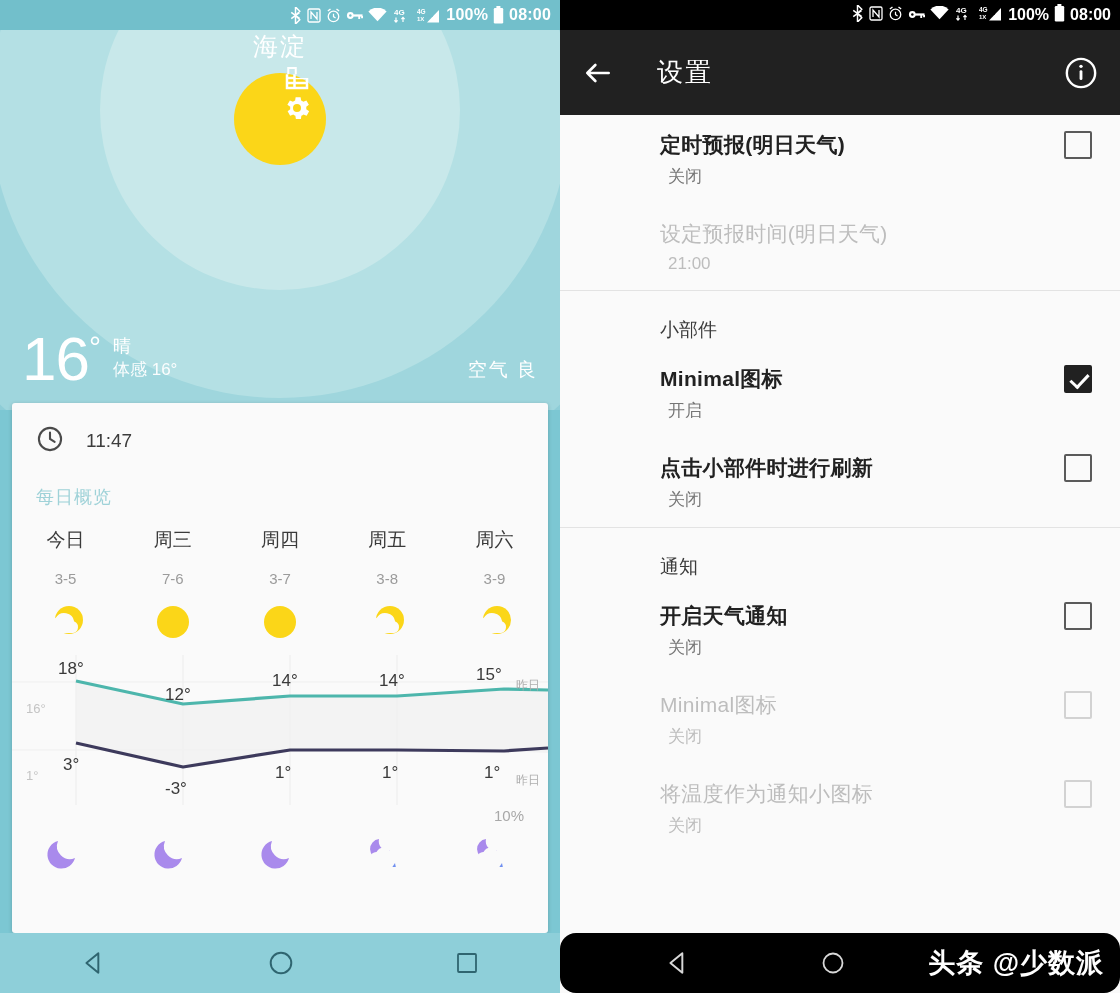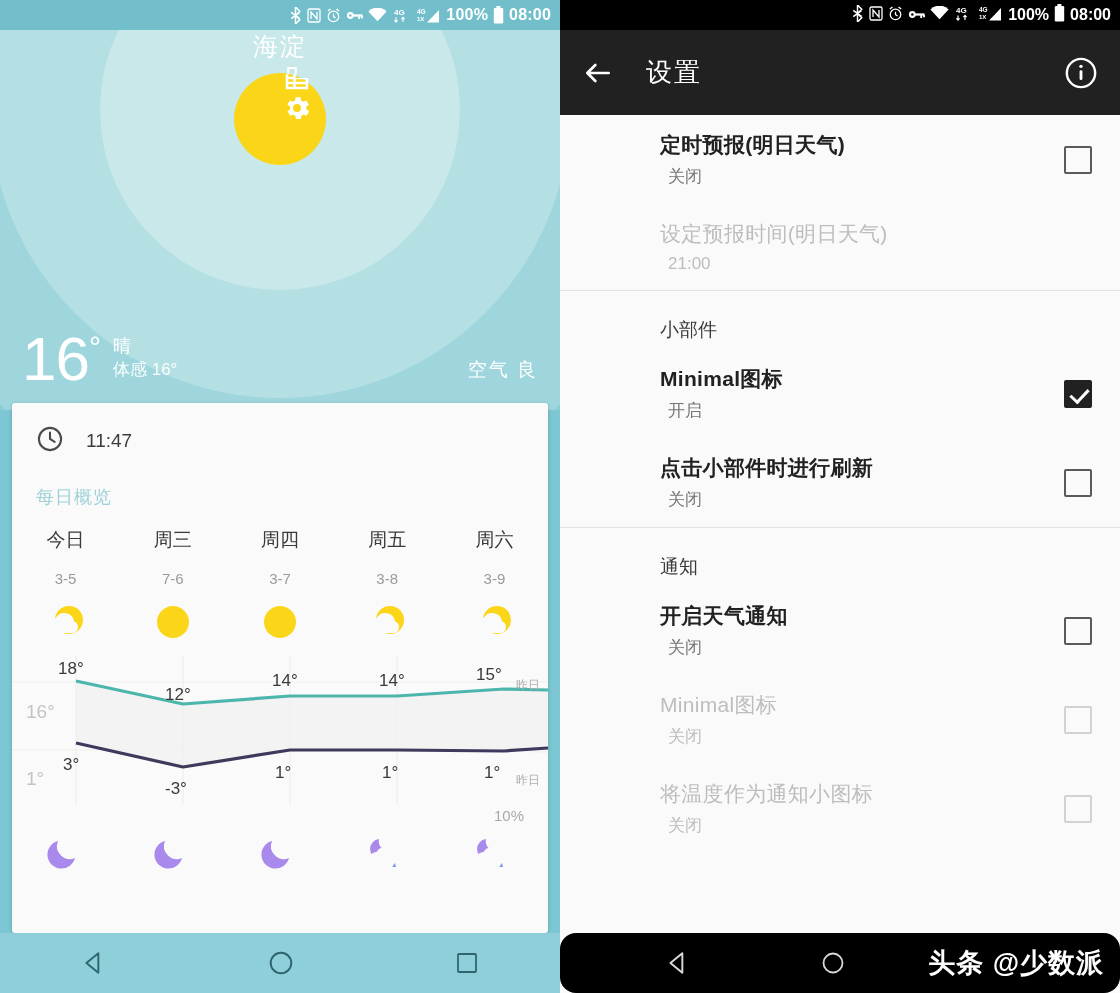--- a/index.html
+++ b/index.html
@@ -58,21 +58,21 @@
   .days-row { display:flex; margin-top:18px; }
   .day-col { flex:1; text-align:center; }
   .day-name { font-size:19px; color:#3a3a3a; }
   .day-date { font-size:15px; color:#9b9b9b; margin-top:17px; }
   .day-icon { height:50px; margin-top:10px; display:flex; align-items:center;
     justify-content:center; }
 
   
   .chart-wrap { position:relative; width:536px; height:150px; margin-top:8px; }
   .chart-svg { position:absolute; left:0; top:0; }
-  .ylab { position:absolute; font-size:19px; color:#c4c4c4; left:14px; }
+  .ylab { position:absolute; font-size:13px; color:#c4c4c4; left:14px; }
   .ylab.hi { top:46px; }
   .ylab.lo { top:113px; }
   .yest { position:absolute; font-size:12px; color:#aeaeae; right:8px; }
   .yest.hi { top:22px; }
   .yest.lo { top:117px; }
   .pt-label { position:absolute; font-size:17px; color:#3a3a3a; }
   .rain-pct { position:absolute; right:24px; top:152px; font-size:15px;
     color:#a8a8a8; }
   .night-row { display:flex; position:absolute; left:0; top:178px; width:536px; }
   .night-col { flex:1; display:flex; justify-content:center; }
@@ -84,30 +84,30 @@
     cursor:pointer; }
 
   
   .settings { position:relative; width:560px; height:993px; background:#fafafa;
     overflow:hidden; }
   .s-statusbar { height:30px; background:#000; display:flex; align-items:center;
     justify-content:flex-end; padding-right:9px; gap:5px; }
   .s-statusbar .stext { color:#fff; font-size:16px; font-weight:bold; }
   .s-toolbar { height:85px; background:#212121; display:flex; align-items:center;
     padding:0 22px; }
-  .s-title { color:#fff; font-size:26px; margin-left:32px; letter-spacing:2px; }
+  .s-title { color:#fff; font-size:26px; margin-left:43px; letter-spacing:2px; }
   .s-toolbar .spacer { flex:1; }
   .tb-icon { color:#fff; display:flex; align-items:center; cursor:pointer; }
 
   .s-list { position:absolute; left:0; top:115px; width:560px; bottom:60px;
     overflow:hidden; }
   .s-section { border-bottom:1px solid #e3e3e3; }
   .s-section:last-child { border-bottom:none; }
   .s-header { font-size:19px; color:#3b3b3b; padding:26px 0 6px 100px; }
-  .s-item { display:flex; align-items:center; padding:16px 28px 16px 100px;
+  .s-item { display:flex; padding:16px 28px 16px 100px;
     min-height:78px; }
   .s-item .txts { flex:1; }
   .s-item .t1 { font-size:21px; color:#212121; font-weight:bold;
     letter-spacing:.3px; }
   .s-item .t2 { font-size:17px; color:#757575; margin-top:6px;margin-left:8px; }
   .s-item.disabled .t1 { color:#bdbdbd; font-weight:normal; }
   .s-item.disabled .t2 { color:#bdbdbd; }
   .cbox { width:28px; height:28px; border:2px solid #5a5a5a; border-radius:2px;
     background:transparent; flex:none; cursor:pointer; }
   .cbox.checked { background:#212121; border-color:#212121; position:relative; }

